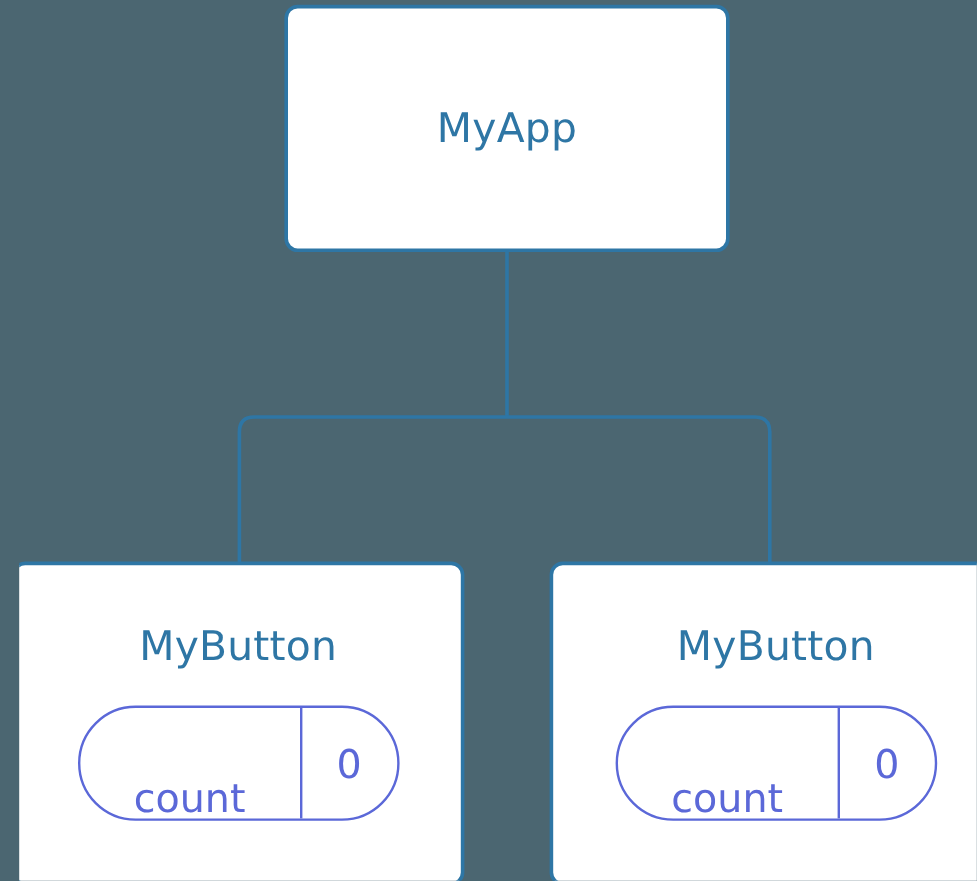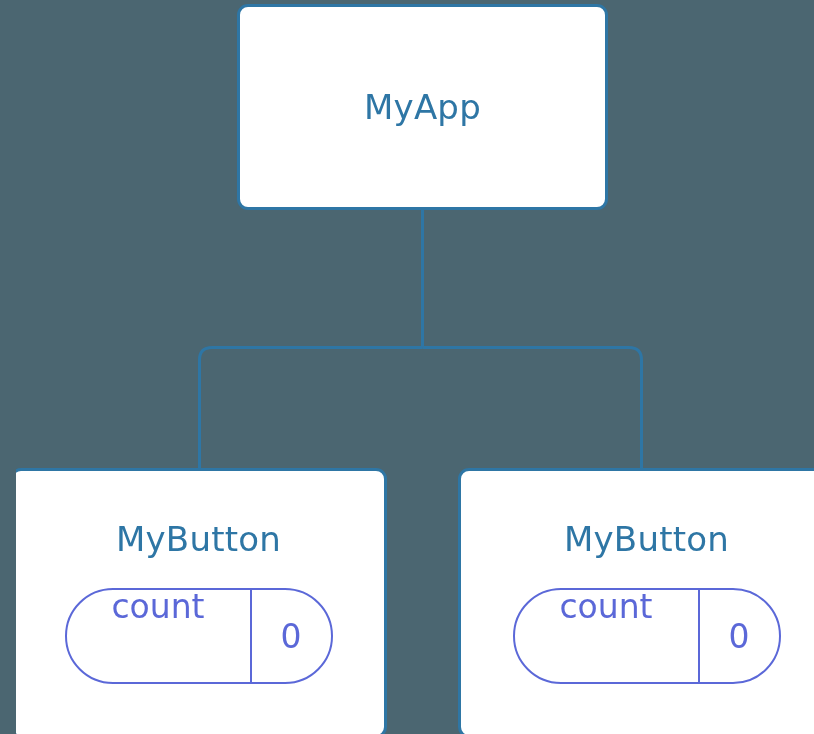--- a/index.html
+++ b/index.html
@@ -86,21 +86,21 @@
     border-radius: 48px;
     box-sizing: border-box;
     display: flex;
     align-items: stretch;
     background: #ffffff;
   }
 
   .pill-key {
     flex: 0 0 185px;
     display: flex;
-    align-items: flex-start;
+    align-items: flex-end;
     justify-content: center;
     border-right: 2px solid #5b68d8;
     box-sizing: border-box;
   }
 
   .pill-val {
     flex: 1 1 auto;
     display: flex;
     align-items: center;
     justify-content: center;

